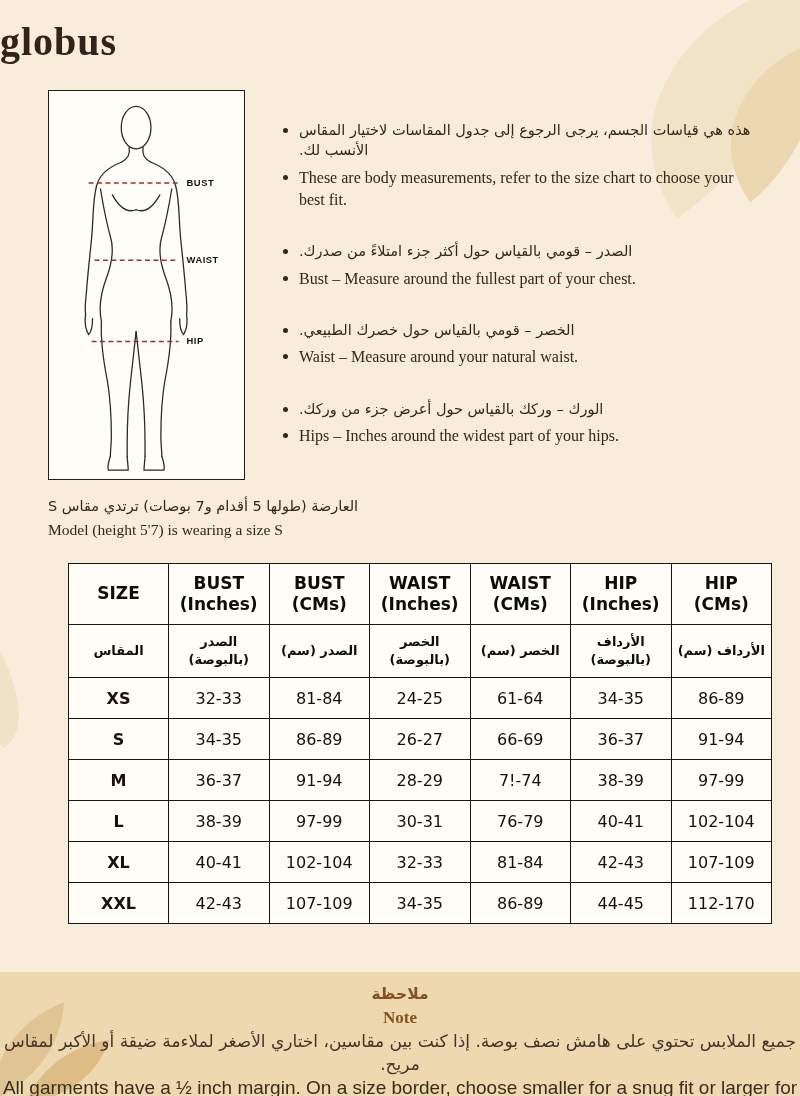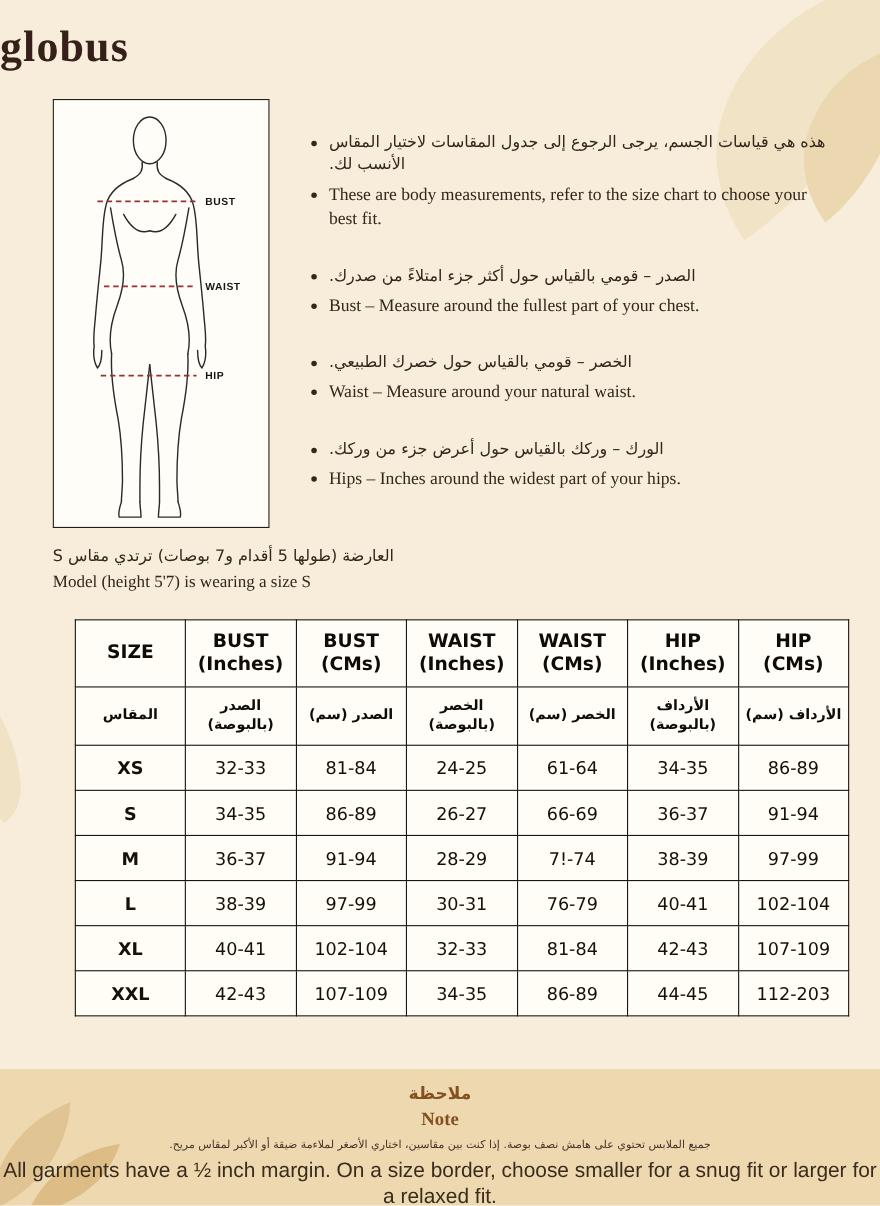--- a/index.html
+++ b/index.html
@@ -127,21 +127,21 @@
   }
   .nb-title-en {
     font-family: "Liberation Serif", serif;
     font-weight: 700;
     font-size: 17px;
     line-height: 24px;
     color: #855020;
   }
   .nb-body-ar {
     font-family: "DejaVu Sans", sans-serif;
-    font-size: 10px;
+    font-size: 17px;
     line-height: 23px;
     color: #43342a;
     unicode-bidi: plaintext;
   }
   .nb-body-en {
     font-family: Liberation Sans, sans-serif;
     font-size: 19px;
     line-height: 24px;
     color: #3a2c1d;
   }
@@ -354,21 +354,21 @@
         <td>42-43</td>
         <td>107-109</td>
       </tr>
       <tr>
         <td class="size-cell">XXL</td>
         <td>42-43</td>
         <td>107-109</td>
         <td>34-35</td>
         <td>86-89</td>
         <td>44-45</td>
-        <td>112-203</td>
+        <td>112-170</td>
       </tr>
     </tbody>
   </table>
 
   <footer class="note-band">
     <svg class="band-leaves" viewBox="0 0 170 120" aria-hidden="true">
       <path d="M-5,125 C0,75 25,40 70,22 C68,62 45,98 0,120 Z" fill="#e1c493"></path>
       <path d="M30,125 C45,90 75,66 115,60 C105,92 78,113 42,122 Z" fill="#d9b87e" opacity="0.85"></path>
     </svg>
     <div class="nb nb-title-ar">ملاحظة</div>

